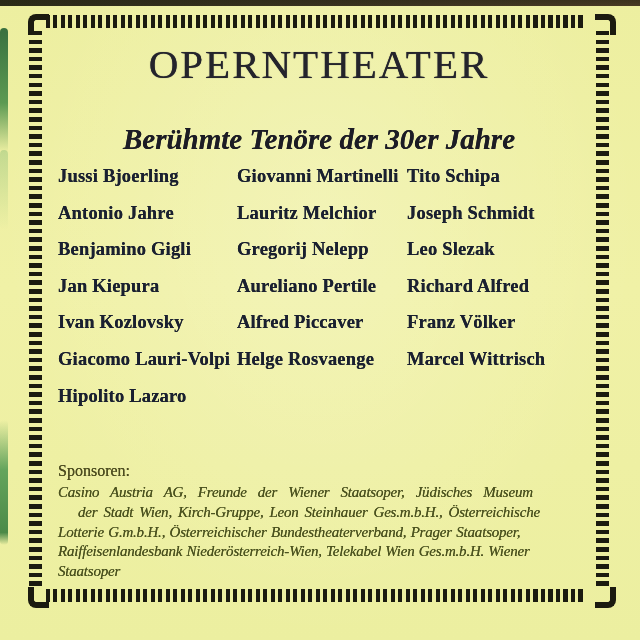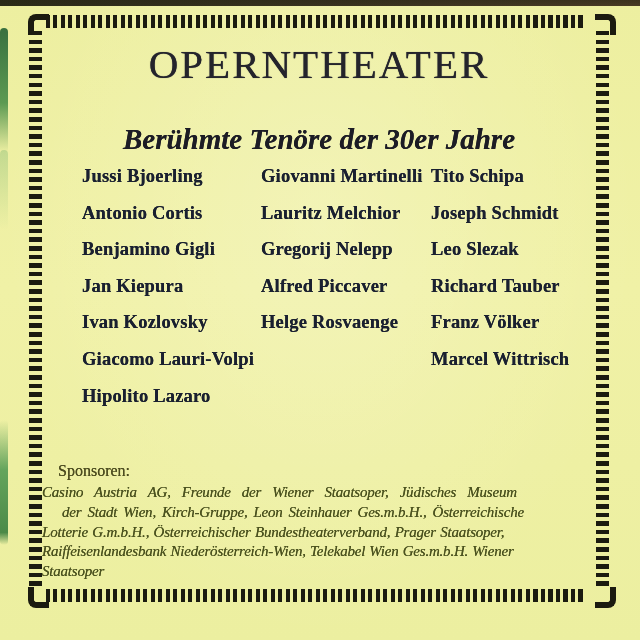--- a/index.html
+++ b/index.html
@@ -47,32 +47,32 @@
     position:absolute;left:42px;width:554px;top:113px;
     text-align:center;font-size:29px;font-weight:bold;font-style:italic;
     color:#1c1c25;text-shadow:0 0 .5px #1c1c25;
     white-space:nowrap;
     margin-top:10px;
   }
   .col{
     position:absolute;top:158px;
     font-size:18.5px;font-weight:bold;color:#1a2030;
     text-shadow:0 0 .5px #1a2030;letter-spacing:.2px;
-    line-height:36.6px;white-space:nowrap;margin-left:24px;
+    line-height:36.6px;white-space:nowrap;
   }
   .col.c1{left:58px;}
   .col.c2{left:237px;}
   .col.c3{left:407px;}
   .col span{display:block;}
   .sponsors-heading{
     position:absolute;left:58px;top:462px;
     font-size:16px;color:#4d4d20;text-shadow:0 0 .5px #4d4d20;
   }
   .sponsors{
-    position:absolute;left:42px;top:483px;width:502px;
+    position:absolute;left:58px;top:483px;width:502px;
     font-size:15px;font-style:italic;color:#4b521f;
     text-shadow:0 0 .5px #4b521f;letter-spacing:-0.2px;
     line-height:19.8px;
   }
   .sponsor-line{white-space:nowrap;}
   .sponsor-line:nth-child(1){word-spacing:7.5px;}
   .sponsor-line:nth-child(2){word-spacing:2.4px;text-align:center;}
   .sponsor-line:nth-child(3){word-spacing:0.8px;}
   .sponsor-line:nth-child(4){word-spacing:0.6px;}
 </style>
@@ -93,41 +93,42 @@
   <div class="corner tl"></div>
   <div class="corner tr"></div>
   <div class="corner bl"></div>
   <div class="corner br"></div>
 
   <div class="title">OPERNTHEATER</div>
   <div class="subtitle">Berühmte Tenöre der 30er Jahre</div>
 
   <div class="col c1">
     <span>Jussi Bjoerling</span>
-    <span>Antonio Cortis</span>
+    <span>Antonio Jahre</span>
     <span>Benjamino Gigli</span>
     <span>Jan Kiepura</span>
     <span>Ivan Kozlovsky</span>
     <span>Giacomo Lauri-Volpi</span>
     <span>Hipolito Lazaro</span>
   </div>
 
   <div class="col c2">
     <span>Giovanni Martinelli</span>
     <span>Lauritz Melchior</span>
     <span>Gregorij Nelepp</span>
+    <span>Aureliano Pertile</span>
     <span>Alfred Piccaver</span>
     <span>Helge Rosvaenge</span>
   </div>
 
   <div class="col c3">
     <span>Tito Schipa</span>
     <span>Joseph Schmidt</span>
     <span>Leo Slezak</span>
-    <span>Richard Tauber</span>
+    <span>Richard Alfred</span>
     <span>Franz Völker</span>
     <span>Marcel Wittrisch</span>
   </div>
 
   <div class="sponsors-heading">Sponsoren:</div>
 
   <div class="sponsors">
     <div class="sponsor-line">Casino Austria AG, Freunde der Wiener Staatsoper, Jüdisches Museum</div>
     <div class="sponsor-line">der Stadt Wien, Kirch-Gruppe, Leon Steinhauer Ges.m.b.H., Österreichische</div>
     <div class="sponsor-line">Lotterie G.m.b.H., Österreichischer Bundestheaterverband, Prager Staatsoper,</div>

